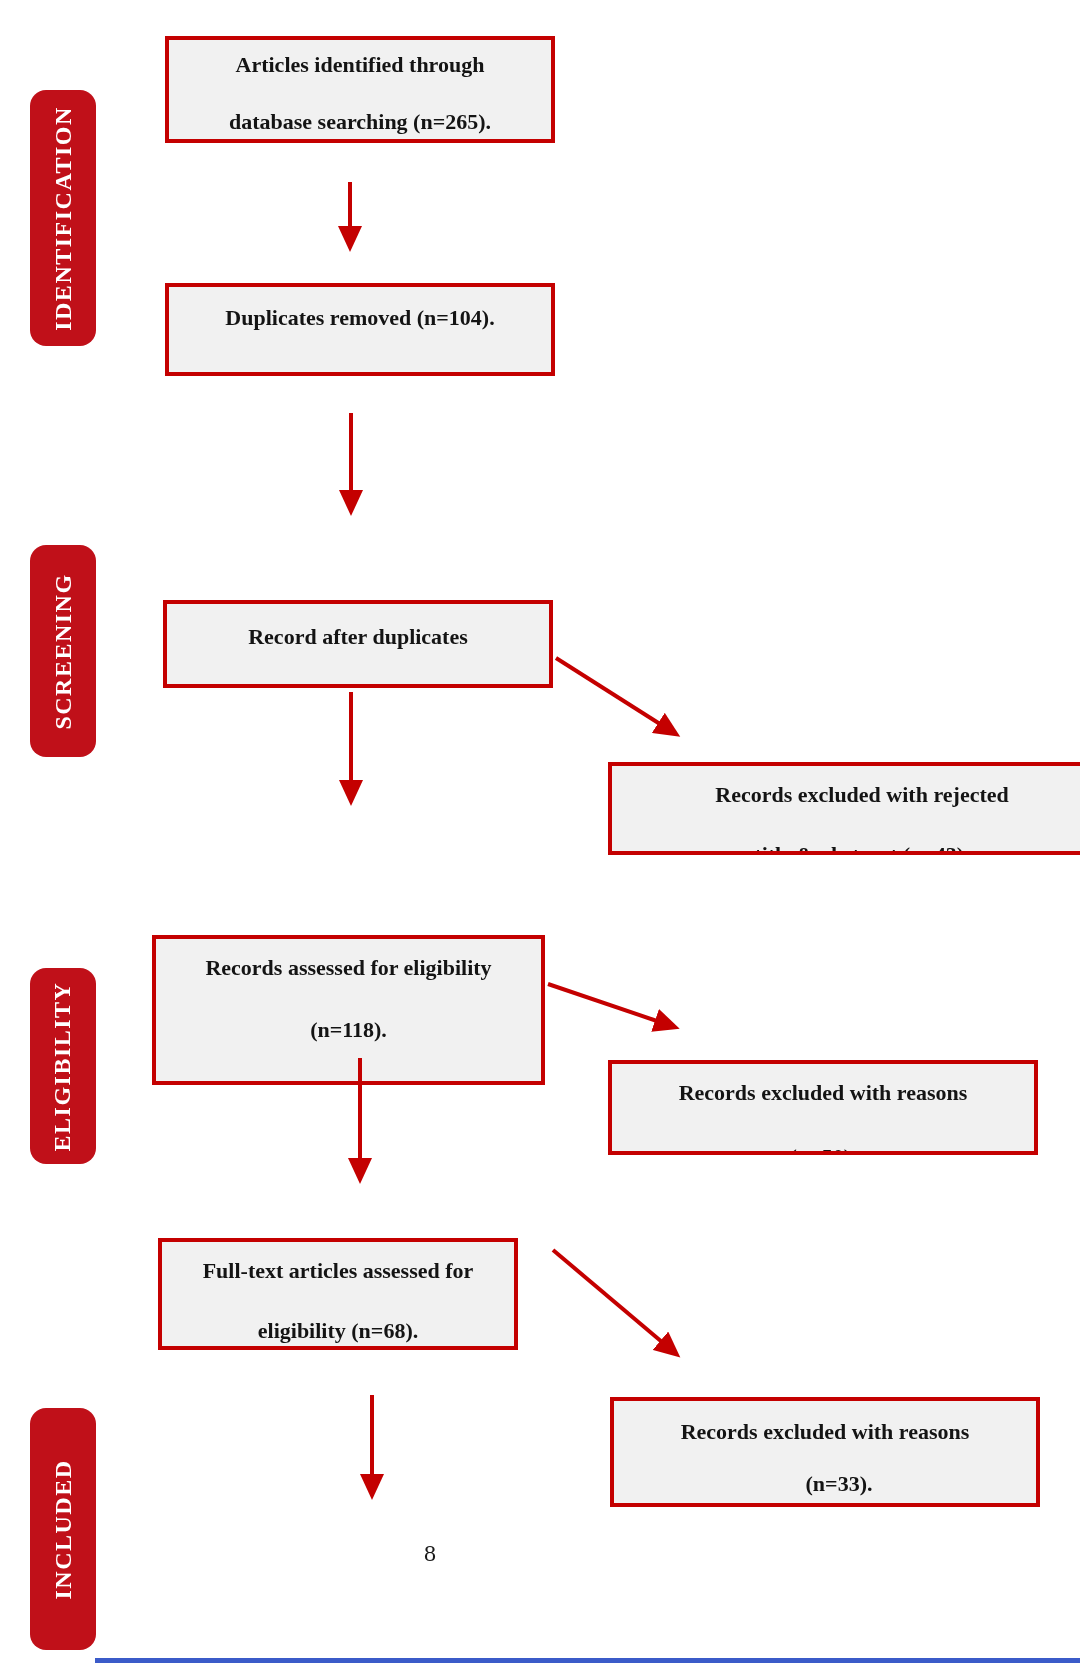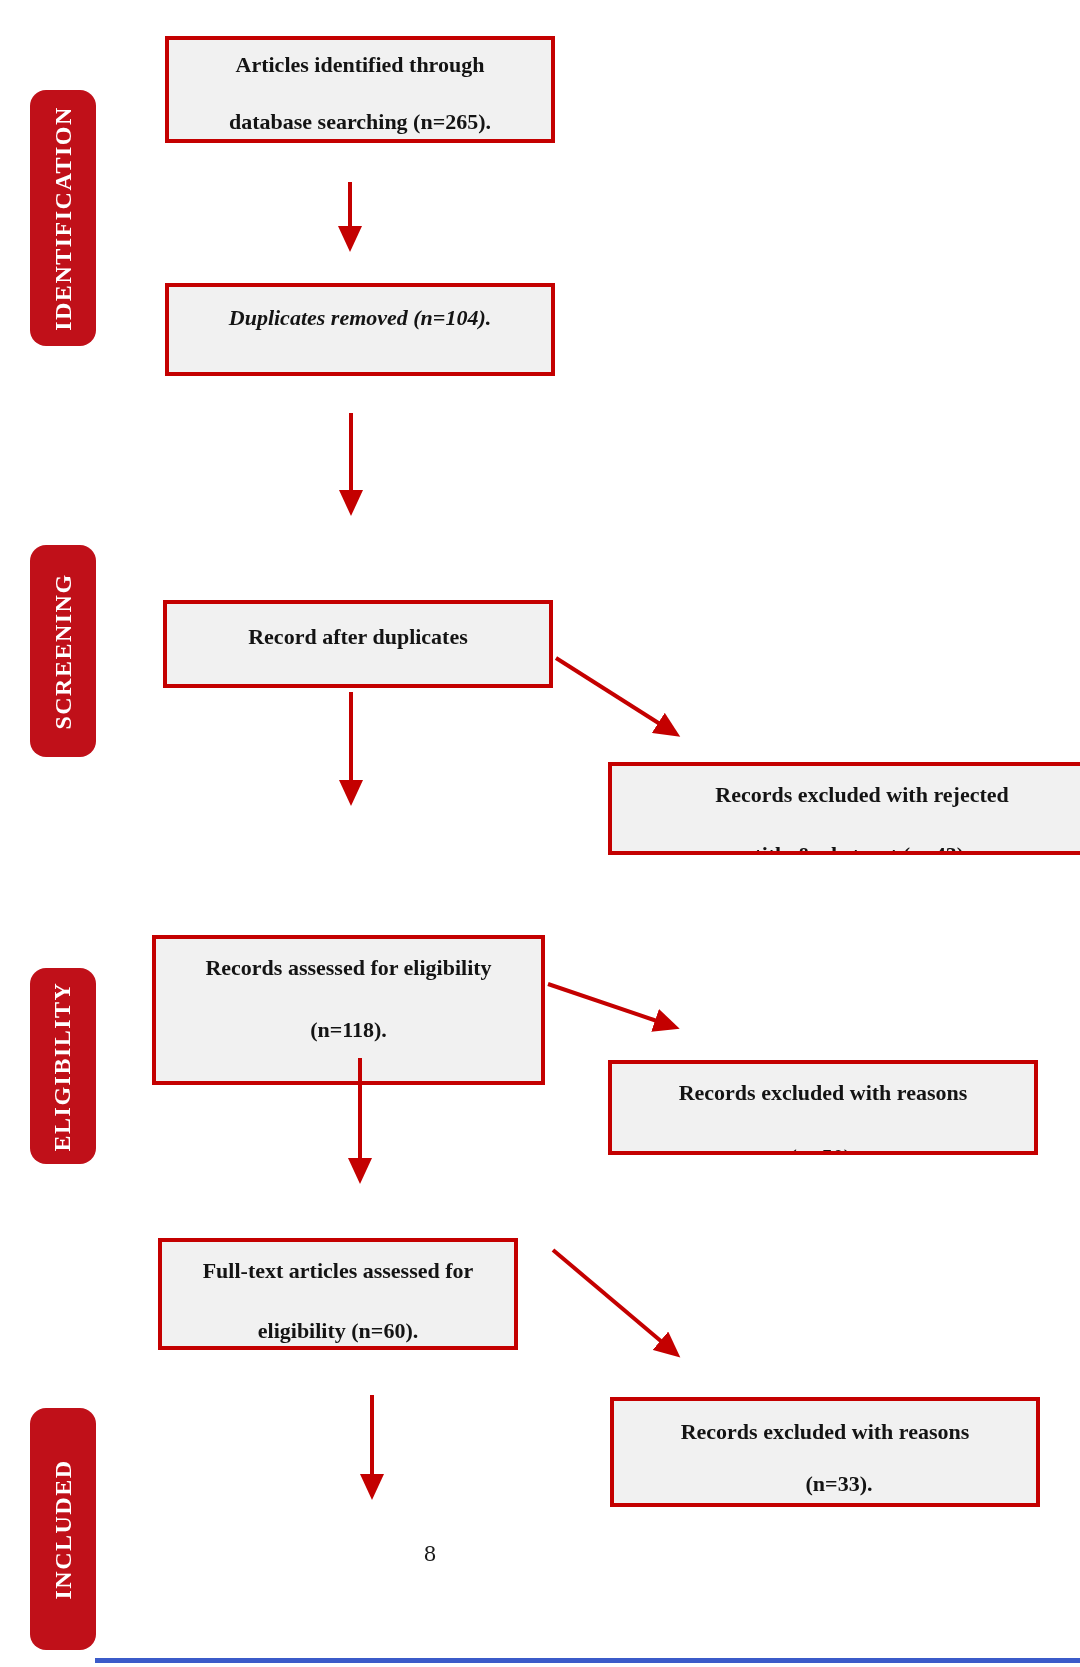--- a/index.html
+++ b/index.html
@@ -51,36 +51,36 @@
   </div>
   <div class="stage" style="left:30px;top:1408px;width:66px;height:242px;">
     <span>INCLUDED</span>
   </div>
 
   <div class="fbox" style="left:165px;top:36px;width:390px;height:107px;">
     <div class="bline" style="top:12px;">Articles identified through</div>
     <div class="bline" style="top:69px;">database searching (n=265).</div>
   </div>
 
-  <div class="fbox" style="left:165px;top:283px;width:390px;height:93px;font-style:italic;">
+  <div class="fbox" style="left:165px;top:283px;width:390px;height:93px;">
     <div class="bline" style="top:18px;">Duplicates removed (n=104).</div>
   </div>
 
   <div class="fbox" style="left:163px;top:600px;width:390px;height:88px;">
     <div class="bline" style="top:20px;">Record after duplicates</div>
   </div>
 
   <div class="fbox" style="left:152px;top:935px;width:393px;height:150px;">
     <div class="bline" style="top:16px;">Records assessed for eligibility</div>
     <div class="bline" style="top:78px;">(n=118).</div>
   </div>
 
   <div class="fbox" style="left:158px;top:1238px;width:360px;height:112px;">
     <div class="bline" style="top:16px;">Full-text articles assessed for</div>
-    <div class="bline" style="top:76px;">eligibility (n=60).</div>
+    <div class="bline" style="top:76px;">eligibility (n=68).</div>
   </div>
 
   <div class="fbox" style="left:608px;top:762px;width:508px;height:93px;">
     <div class="bline" style="top:16px;">Records excluded with rejected</div>
     <div class="bline" style="top:76px;">title &amp; abstract (n=43).</div>
   </div>
 
   <div class="fbox" style="left:608px;top:1060px;width:430px;height:95px;">
     <div class="bline" style="top:16px;">Records excluded with reasons</div>
     <div class="bline" style="top:80px;">(n=50).</div>

